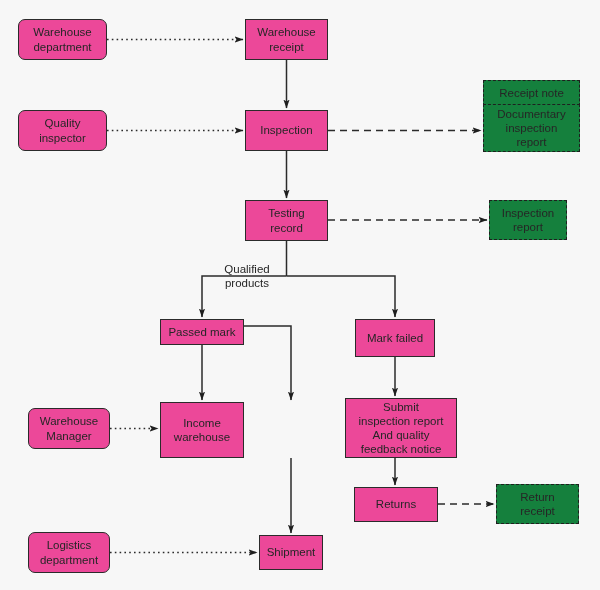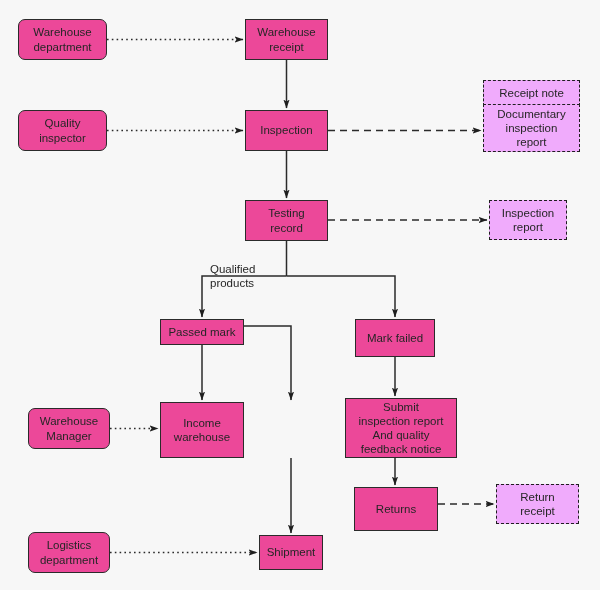--- a/index.html
+++ b/index.html
@@ -43,27 +43,28 @@
     border: 1.6px solid #2b2b2b;
     font-size: 11.5px;
   }
   .node.actor {
     border: 1.6px solid #2b2b2b;
     border-radius: 7px;
     font-size: 11.5px;
   }
   .node.doc {
     border: 1.8px dashed #1f1f1f;
-    background: #f0abfc;
+    background: #15803d;
     font-size: 11.5px;
   }
   .edge-label {
     position: absolute;
     font-size: 11.5px;
     color: #262626;
+    text-align: center;
     line-height: 1.2;
     white-space: pre-line;
     background: transparent;
     z-index: 3;
   }
 </style>
 </head>
 <body>
 
 <div id="canvas">
@@ -147,21 +148,21 @@
 
   <div class="node process" style="left:160px;top:402px;width:84px;height:56px;">Income
 warehouse</div>
 
 
   <div class="node process" style="left:345px;top:398px;width:112px;height:60px;">Submit
 inspection report
 And quality
 feedback notice</div>
 
-  <div class="node process" style="left:354px;top:487px;width:84px;height:44px;">Returns</div>
+  <div class="node process" style="left:354px;top:487px;width:84px;height:35px;">Returns</div>
 
   <div class="node doc" style="left:496px;top:484px;width:83px;height:40px;text-align:right;">Return
 receipt</div>
 
   <div class="node actor" style="left:28px;top:532px;width:82px;height:41px;">Logistics
 department</div>
 
   <div class="node process" style="left:259px;top:535px;width:64px;height:35px;">Shipment</div>
 
 </div>

